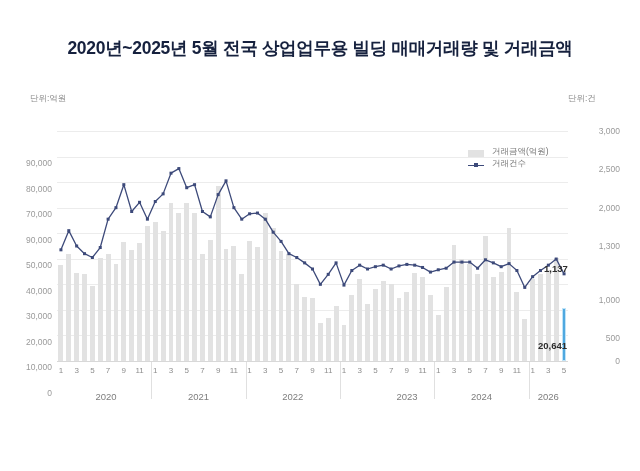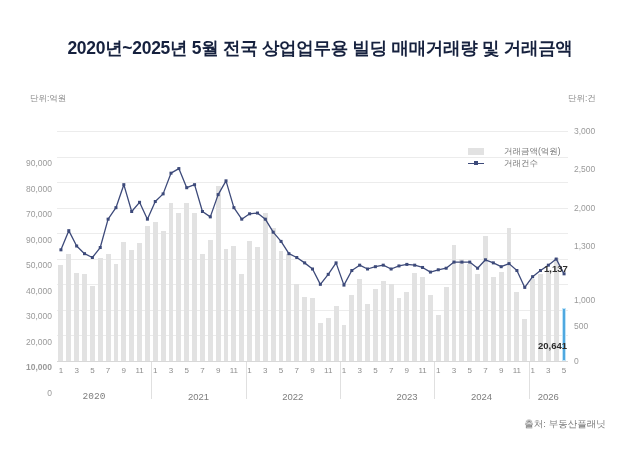--- a/index.html
+++ b/index.html
@@ -62,21 +62,21 @@
     height: 1px;
     background: #ececec;
   }
   .tick-label {
     position: absolute;
     font-size: 8.5px;
     color: #9a9a9a;
     white-space: nowrap;
   }
   .tick-left { text-align: right; width: 46px; left: 6px; margin-top: 32px; }
-  .tick-right { text-align: left; width: 46px; left: 574px; }
+  .tick-right { text-align: right; width: 46px; left: 574px; }
 
   .bar {
     position: absolute;
     bottom: 0;
     background: #e2e2e2;
     box-sizing: border-box;
   }
   .bar.hl {
     background: #4fa8e0;
     border: 1.4px solid #bfe3f7;
@@ -129,22 +129,22 @@
   #legend {
     position: absolute;
     left: 468px;
     top: 145px;
     font-size: 8.5px;
     color: #777777;
     line-height: 12px;
   }
   .legend-row {
     display: flex;
-    align-items: center;
-    gap: 20px;
+    align-items: flex-end;
+    gap: 8px;
     white-space: nowrap;
   }
   .swatch-bar {
     width: 16px; height: 7px;
     background: #e2e2e2;
     display: inline-block;
   }
   .swatch-line {
     width: 16px; height: 7px;
     display: inline-block;
@@ -336,47 +336,47 @@
         <rect x="450.54" y="131.13" width="3" height="3" fill="#3d4a7a"></rect>
         <rect x="458.40" y="138.03" width="3" height="3" fill="#3d4a7a"></rect>
         <rect x="466.26" y="154.90" width="3" height="3" fill="#3d4a7a"></rect>
         <rect x="474.12" y="144.17" width="3" height="3" fill="#3d4a7a"></rect>
         <rect x="481.98" y="138.03" width="3" height="3" fill="#3d4a7a"></rect>
         <rect x="489.85" y="132.67" width="3" height="3" fill="#3d4a7a"></rect>
         <rect x="497.71" y="126.53" width="3" height="3" fill="#3d4a7a"></rect>
         <rect x="505.57" y="141.33" width="3" height="3" fill="#3d4a7a"></rect>
       </svg>
   <div class="tick-label tick-left" style="top: 356px;">0</div>
-      <div class="tick-label tick-left" style="top: 330.444px; font-weight: bold;">10,000</div>
+      <div class="tick-label tick-left" style="top: 330.444px;">10,000</div>
       <div class="tick-label tick-left" style="top: 304.889px;">20,000</div>
       <div class="tick-label tick-left" style="top: 279.333px;">30,000</div>
       <div class="tick-label tick-left" style="top: 253.778px;">40,000</div>
       <div class="tick-label tick-left" style="top: 228.222px;">50,000</div>
       <div class="tick-label tick-left" style="top: 202.667px;">90,000</div>
       <div class="tick-label tick-left" style="top: 177.111px;">70,000</div>
       <div class="tick-label tick-left" style="top: 151.556px;">80,000</div>
       <div class="tick-label tick-left" style="top: 126px;">90,000</div>
       <div class="tick-label tick-right" style="top: 356px;">0</div>
-      <div class="tick-label tick-right" style="top: 321px;">500</div>
+      <div class="tick-label tick-right" style="top: 333px;">500</div>
       <div class="tick-label tick-right" style="top: 295px;">1,000</div>
       <div class="tick-label tick-right" style="top: 241px;">1,300</div>
       <div class="tick-label tick-right" style="top: 202.667px;">2,000</div>
       <div class="tick-label tick-right" style="top: 164.333px;">2,500</div>
       <div class="tick-label tick-right" style="top: 126px;">3,000</div>
     </div>
 
   <div id="axis-baseline"></div>
   <div id="x-axis-labels">
       <div class="month-label" style="left: 60.9308px;">1</div>
       <div class="month-label" style="left: 76.6538px;">3</div>
       <div class="month-label" style="left: 92.3769px;">5</div>
       <div class="month-label" style="left: 108.1px;">7</div>
       <div class="month-label" style="left: 123.823px;">9</div>
       <div class="month-label" style="left: 139.546px;">11</div>
-      <div class="year-label" style="left: 94px; font-family: Liberation Mono, monospace;">2020</div>
+      <div class="year-label" style="left: 106px;">2020</div>
       <div class="month-label" style="left: 155.269px;">1</div>
       <div class="month-label" style="left: 170.992px;">3</div>
       <div class="month-label" style="left: 186.715px;">5</div>
       <div class="month-label" style="left: 202.438px;">7</div>
       <div class="month-label" style="left: 218.162px;">9</div>
       <div class="month-label" style="left: 233.885px;">11</div>
       <div class="year-label" style="left: 198.508px;">2021</div>
       <div class="year-sep" style="left: 151.338px;"></div>
       <div class="month-label" style="left: 249.608px;">1</div>
       <div class="month-label" style="left: 265.331px;">3</div>
@@ -416,14 +416,13 @@
     </div>
     <div class="legend-row">
       <span class="swatch-line"></span>
       <span>거래건수</span>
     </div>
   </div>
 
   <div class="value-label" id="label-line-value">1,137</div>
   <div class="value-label" id="label-bar-value">20,641</div>
 
-  <div id="source-note">출처: 부동산플래닛</div>
 </div>
 
 </body></html>

